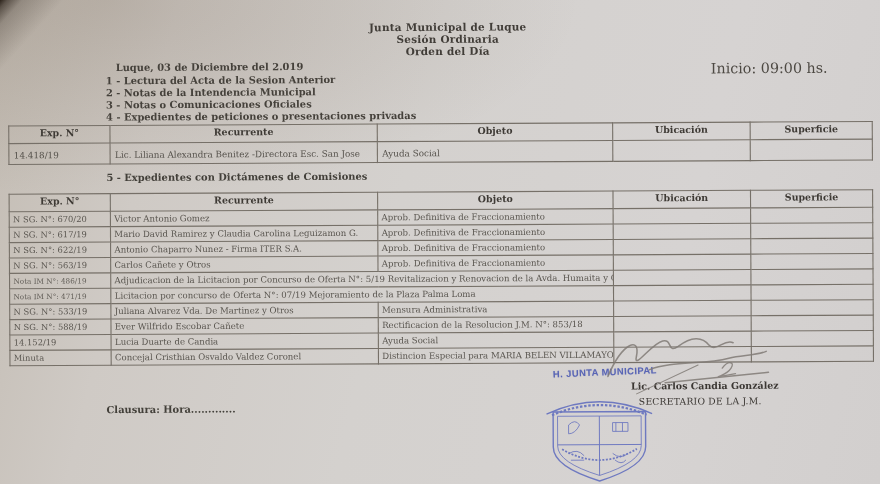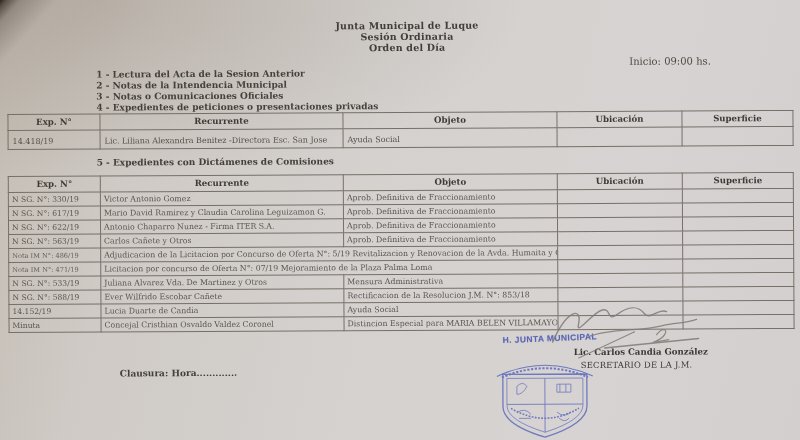--- a/index.html
+++ b/index.html
@@ -18,37 +18,37 @@
   }
   .corner-shadow{
     position:absolute;top:0;left:0;width:80px;height:100px;pointer-events:none;
     background:linear-gradient(132deg,#2c231b 0%,rgba(44,35,27,.65) 4%,rgba(44,35,27,.25) 12%,rgba(44,35,27,0) 34%);
   }
   .sheet{position:absolute;inset:0;transform:rotate(-0.3deg);color:#45413c;}
 
   .doc-header{position:absolute;top:20px;left:0;width:816px;text-align:center;
     font-weight:bold;font-size:9.5px;line-height:11px;color:#413d38;letter-spacing:.2px;}
   .date-line{position:absolute;top:56px;left:106px;font-weight:bold;font-size:9px;color:#45413b;}
-  .inicio{position:absolute;top:57px;left:630px;font-size:10px;color:#4d4943;}
+  .inicio{position:absolute;top:57px;left:647px;font-size:13px;color:#4d4943;}
   .agenda{position:absolute;top:68px;left:97px;font-weight:bold;font-size:9px;line-height:11px;color:#45413b;}
 
   table{border-collapse:collapse;table-layout:fixed;width:785px;background:transparent;}
   th,td{border:1px solid #767068;overflow:hidden;white-space:nowrap;}
   th{font-size:8.6px;font-weight:bold;color:#3e3a35;text-align:center;padding:2px 0 3px;}
   #table1{position:absolute;left:8px;top:112px;}
   #table1 tbody td{font-size:8px;color:#55514b;padding:5px 4px 3px;height:10px;}
   #table2{position:absolute;left:8px;top:174px;}
   #table2 tbody td{font-size:7.8px;color:#59554f;padding:1px 3px;height:11px;}
   #table2 td.exp{font-size:7.6px;}
   #table2 td.exp.small{font-size:6.6px;color:#625e58;}
 
   .section-title{position:absolute;font-weight:bold;font-size:9px;color:#43403a;}
   #section5{top:156px;left:97px;}
   #section6{top:341px;left:97px;}
-  .clausura{position:absolute;top:367px;left:96px;font-weight:bold;font-size:9px;color:#43403a;margin-left:23px;}
+  .clausura{position:absolute;top:367px;left:96px;font-weight:bold;font-size:9px;color:#43403a;}
 
   .stamp-text{
     position:absolute;top:334px;left:502px;transform:rotate(-2deg);
     font-family:"Liberation Sans","DejaVu Sans",sans-serif;font-weight:bold;
     font-size:8.5px;color:#4c5ab2;letter-spacing:.4px;opacity:.9;
     text-shadow:0 0 1px rgba(76,90,178,.35);
   }
   .sign-name{position:absolute;top:348px;left:573px;font-weight:bold;font-size:8.6px;color:#3b3733;}
   .sign-title{position:absolute;top:361px;left:580px;font-weight:normal;font-size:8.4px;color:#3b3733;letter-spacing:.2px;}
   .signature-svg{position:absolute;top:303px;left:538px;z-index:3;}
@@ -61,20 +61,21 @@
 <div class="corner-shadow"></div>
 
 <div class="sheet">
 
   <div class="doc-header">
     <div>Junta Municipal de Luque</div>
     <div>Sesión Ordinaria</div>
     <div>Orden del Día</div>
   </div>
 
+  <div class="date-line">Luque,  03 de Diciembre del  2.019</div>
   <div class="inicio">Inicio: 09:00 hs.</div>
 
   <div class="agenda">
     <div>1 - Lectura del  Acta de la Sesion Anterior</div>
     <div>2 - Notas de la Intendencia Municipal</div>
     <div>3 - Notas o Comunicaciones Oficiales</div>
     <div>4 - Expedientes de peticiones o presentaciones privadas</div>
   </div>
 
   <table id="table1">
@@ -119,21 +120,21 @@
         <tr>
           <th>Exp. N°</th>
           <th>Recurrente</th>
           <th>Objeto</th>
           <th>Ubicación</th>
           <th>Superficie</th>
         </tr>
       </thead>
     <tbody>
         <tr>
-          <td class="exp">N SG. N°: 330/19</td>
+          <td class="exp">N SG. N°: 670/20</td>
           <td>Victor Antonio Gomez</td>
           <td>Aprob. Definitiva de Fraccionamiento</td>
           <td></td>
           <td></td>
         </tr>
         <tr>
           <td class="exp">N SG. N°: 617/19</td>
           <td>Mario David Ramirez y Claudia Carolina Leguizamon G.</td>
           <td>Aprob. Definitiva de Fraccionamiento</td>
           <td></td>

